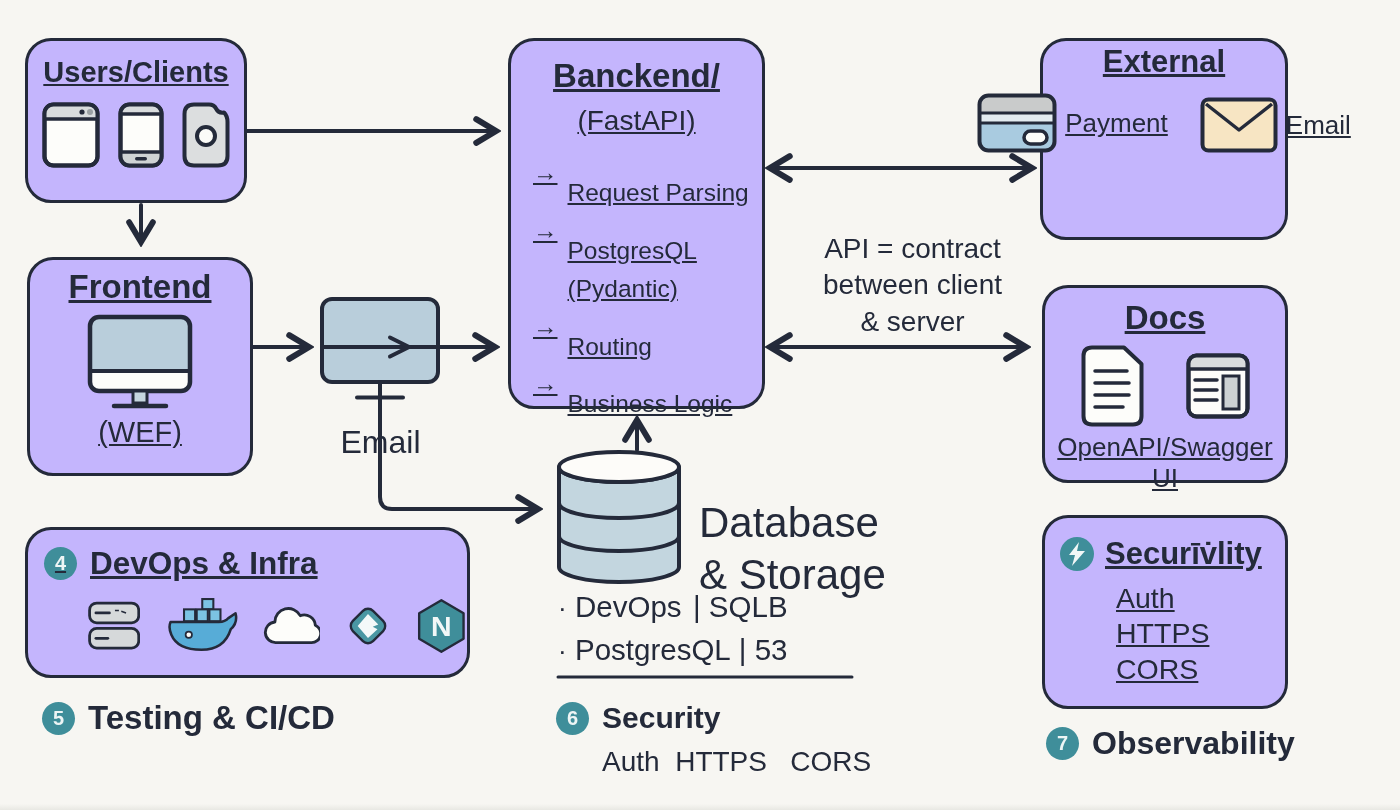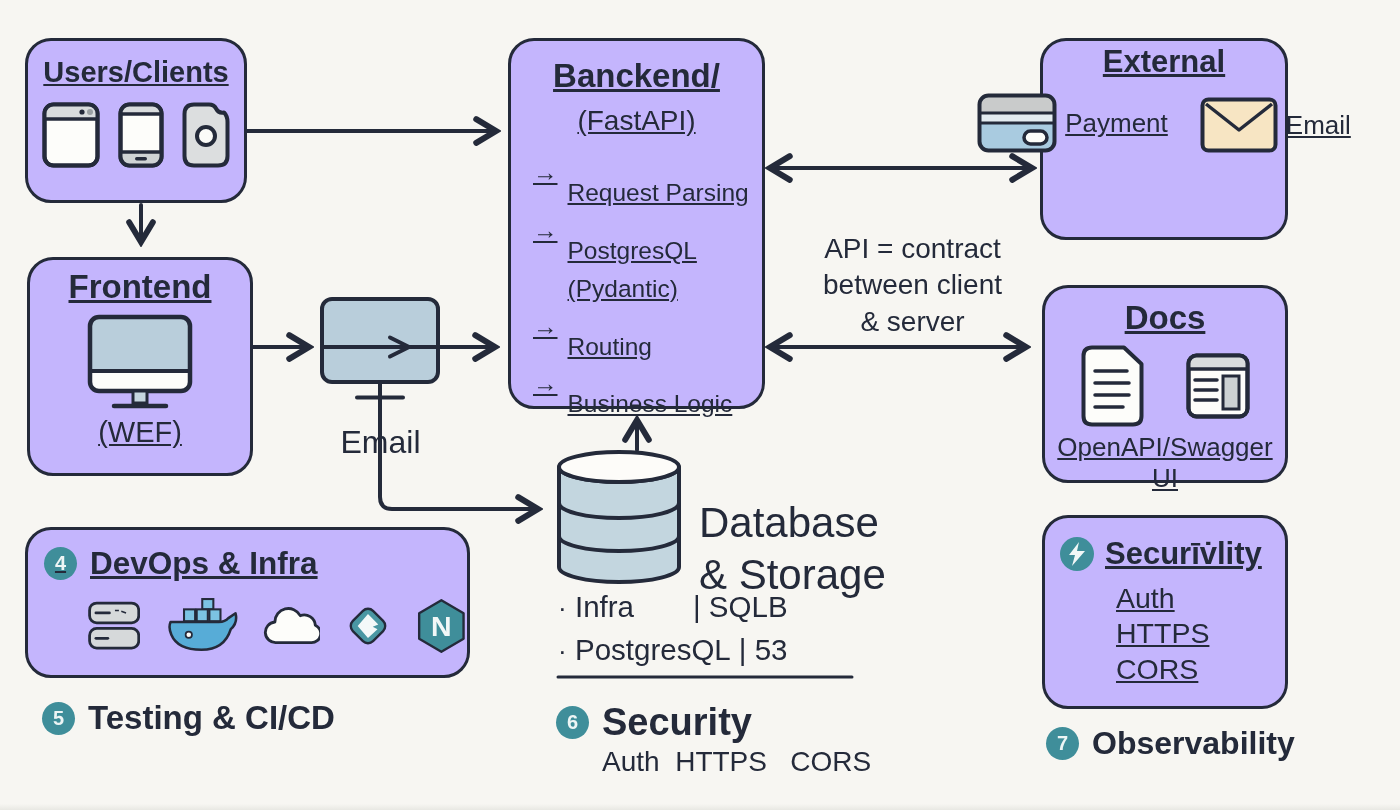--- a/index.html
+++ b/index.html
@@ -79,21 +79,21 @@
   .conson-label { position: absolute; left: 298px; top: 424px; width: 165px; text-align: center; font-size: 32px; }
   .api-note { position: absolute; left: 795px; top: 231px; width: 235px; text-align: center; font-size: 28px; line-height: 1.3; font-weight: 500; }
   .db-title { position: absolute; left: 699px; top: 497px; font-size: 42px; font-weight: 400; line-height: 1.24; }
   .db-rows { position: absolute; left: 558px; top: 590px; font-size: 29.5px; }
   .db-row { display: flex; align-items: baseline; margin-bottom: 9px; }
   .db-row .b { width: 17px; font-size: 26px; }
   .db-row .n { min-width: 118px; padding-right: 8px; }
   .row-label { position: absolute; display: flex; align-items: center; gap: 13px; }
   .row-label .t { font-weight: 600; }
   .testing-row { left: 42px; top: 699px; } .testing-row .t { font-size: 33px; }
-  .secnote-title { left: 556px; top: 701px; } .secnote-title .t { font-size: 38px; }
+  .secnote-title { left: 556px; top: 701px; } .secnote-title .t { font-size: 30px; }
   .secnote-detail { position: absolute; left: 602px; top: 746px; font-size: 28px; white-space: pre; }
   .obs-row { left: 1046px; top: 725px; } .obs-row .t { font-size: 32px; }
 
   .bottom-smudge { position: absolute; left: 0; bottom: 0; width: 100%; height: 6px;
     background: linear-gradient(to bottom, rgba(0,0,0,0), #dcdcd6); opacity: .55; }
 </style>
 </head>
 <body>
 
 <div id="canvas">
@@ -306,21 +306,21 @@
 
   <div class="conson-label">Email</div>
 
   <div class="db-title">
     <div>Database</div>
     <div>&amp; Storage</div>
   </div>
   <div class="db-rows">
     <div class="db-row">
       <span class="b">·</span>
-      <span class="n">Infra</span>
+      <span class="n">DevOps</span>
       <span class="v">| SQLB</span>
     </div>
     <div class="db-row">
       <span class="b">·</span>
       <span class="n">PostgresQL</span>
       <span class="v">| 53</span>
     </div>
   </div>
 
   <div class="row-label secnote-title">

